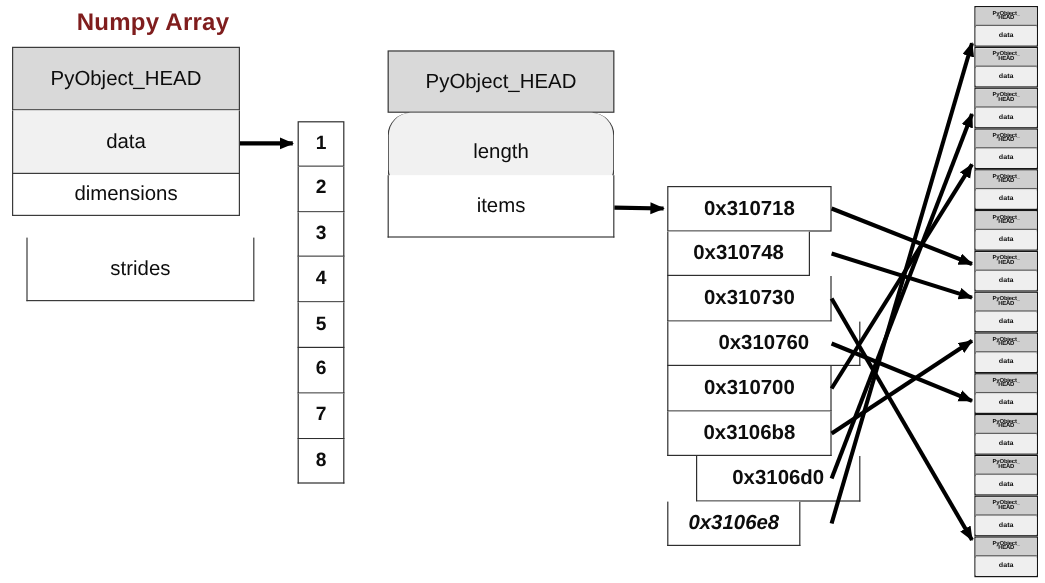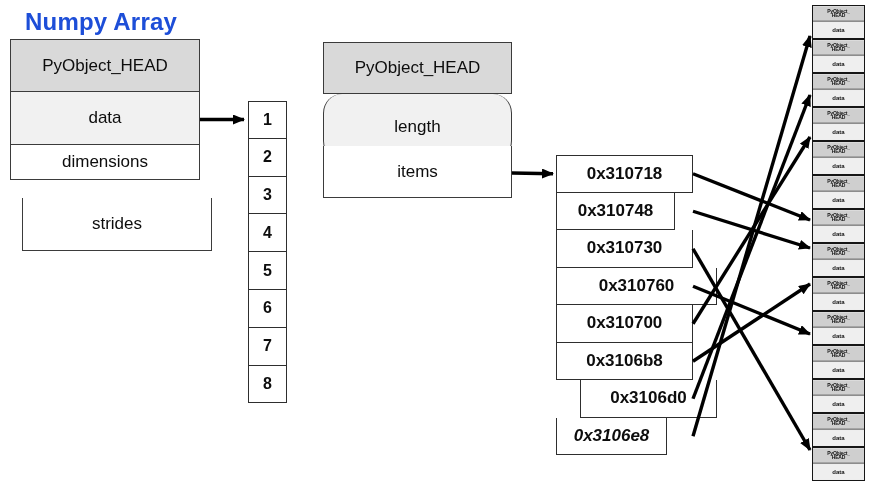--- a/index.html
+++ b/index.html
@@ -1,22 +1,22 @@
 <!DOCTYPE html>
 <html><head>
 <meta charset="utf-8">
 <style>
   html,body { margin:0; padding:0; background:#ffffff; }
   #stage {
     position:relative; width:871px; height:486px; overflow:hidden;
     background:#ffffff; font-family:"Liberation Sans", sans-serif;
   }
   .title {
-    position:absolute; font-size:24px; font-weight:700; color:#1d4ed8;
-    white-space:nowrap; letter-spacing:0.2px;
+    position:absolute; font-size:20px; font-weight:700; color:#7f1d1d;
+    white-space:nowrap; letter-spacing:0.2px;margin-left:39px;
   }
   .cell {
     position:absolute; box-sizing:border-box;
     border:1.6px solid #3b3b3b;
     display:flex; align-items:center; justify-content:center;
     color:#0d0d0d; font-size:17px; white-space:nowrap;
   }
   .cell.no-top { border-top:none; }
   .fill-head  { background:#d9d9d9; }
   .fill-alt   { background:#f1f1f1; }

